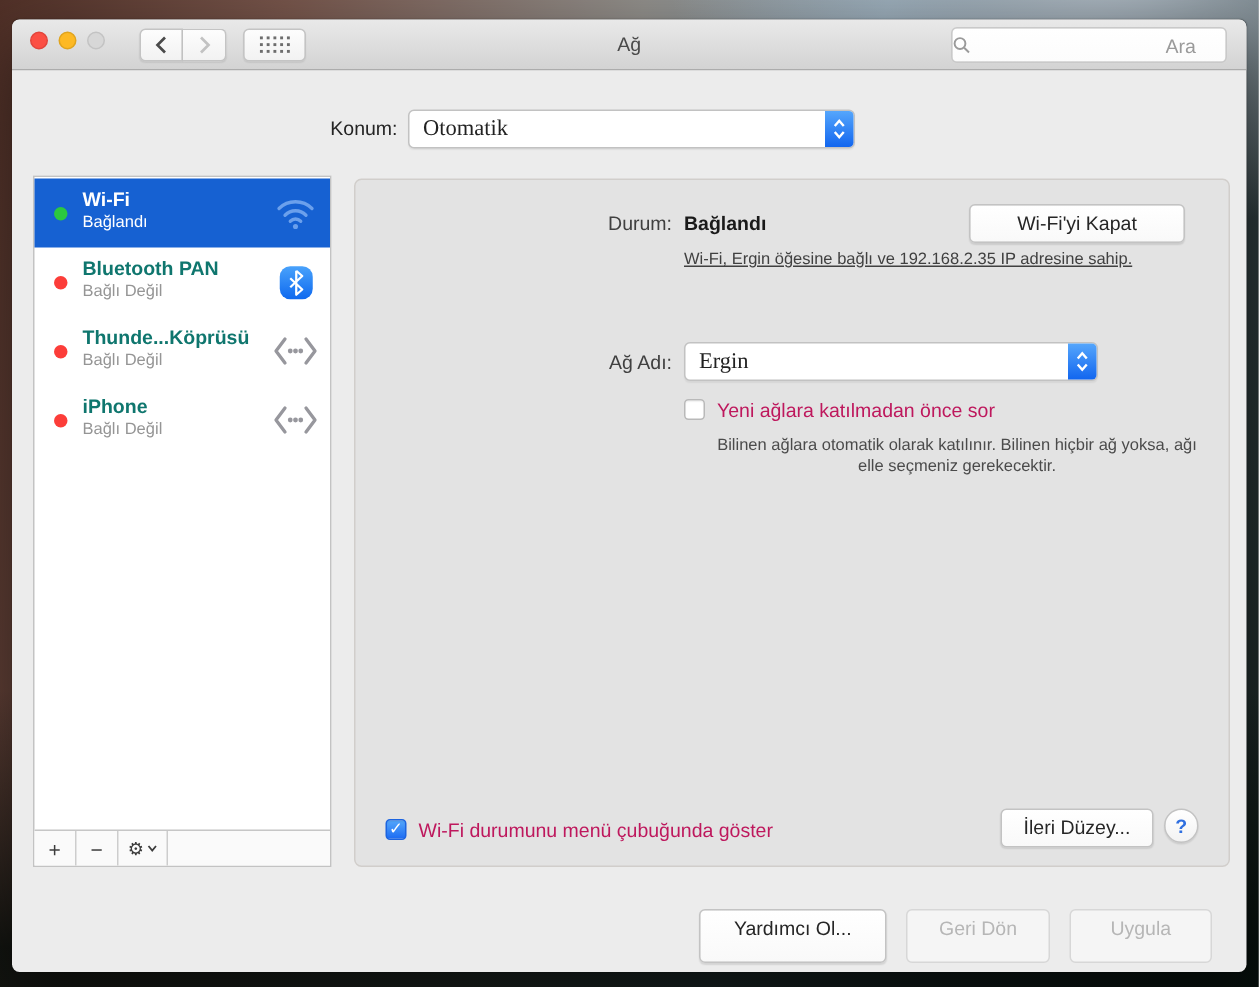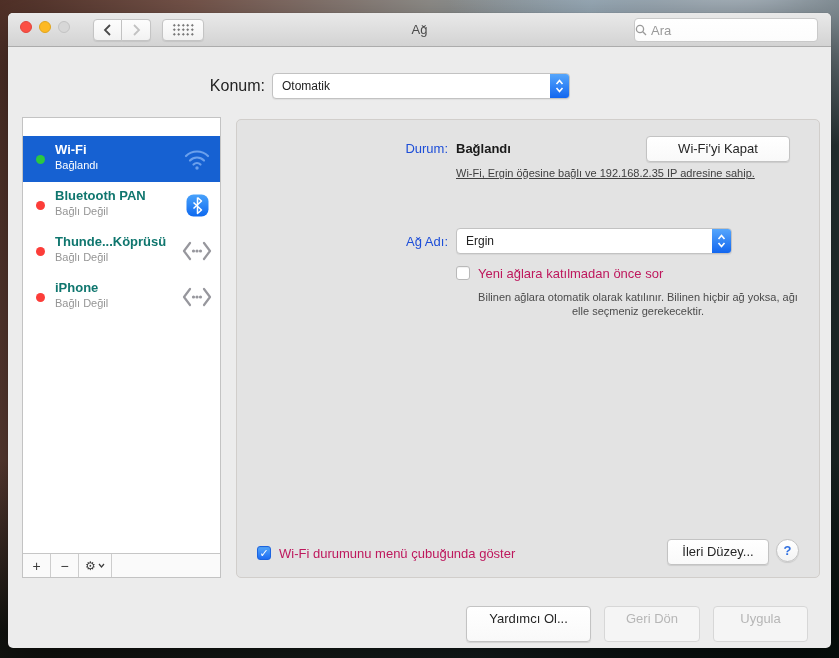--- a/index.html
+++ b/index.html
@@ -43,50 +43,50 @@
   .grid-dots { width:22px; height:14px;
     background-image:radial-gradient(#6d6d6d 34%, transparent 36%);
     background-size:4.5px 4.5px; background-position:0 0; }
   .win-title {
     position:absolute; left:0; right:0; top:0; height:34px; line-height:34px;
     text-align:center; font-size:13px; color:#4a4a4a;
   }
   .searchbox {
     position:absolute; right:13px; top:5px; width:184px; height:24px;
     background:linear-gradient(#fff,#fcfcfc); border:1px solid #c9c9c9; border-radius:4px;
-    display:flex; align-items:center; justify-content:flex-start;
+    display:flex; align-items:center; justify-content:space-between;
   }
   .searchbox svg { flex:0 0 auto; margin-right:4px; }
   .searchbox input {
     width:40px; border:none; outline:none; background:transparent;
     font:13px "Liberation Sans",sans-serif; color:#444;
   }
   .searchbox input::placeholder { color:#9a9a9a; }
   
   .loc-label {
     position:absolute; left:57px; top:60px; width:200px; height:26px; line-height:26px;
-    text-align:right; font-size:16px; color:#242424;
+    text-align:right; font-size:13px; color:#242424;
   }
   .select {
     position:absolute; background:#fff; border:1px solid #c2c2c2; border-radius:4px;
-    font-size:12px; color:#222; box-shadow:0 1px 1px rgba(0,0,0,.06);
+    font-size:15px; color:#222; box-shadow:0 1px 1px rgba(0,0,0,.06);font-family:Liberation Serif, serif;
   }
   .select .sel-text { position:absolute; left:9px; top:0; line-height:24px; }
   .select .stepper {
     position:absolute; right:0; top:0; bottom:0; width:19px;
     background:linear-gradient(#55a6fc,#1266ef); border-radius:0 3px 3px 0;
     display:flex; align-items:center; justify-content:center;
   }
   .loc-select { left:264px; top:60px; width:298px; height:26px; }
   
   .sidebar {
     position:absolute; left:14px; top:104px; width:199px; height:461px;
     background:#fff; border:1px solid #c3c3c3;
   }
-  .svc-list { position:absolute; left:0; right:0; top:0; height:436px; padding-top:18px; }
+  .svc-list { position:absolute; left:0; right:0; top:0; height:436px; padding-top:1px; }
   .svc-row { position:relative; height:46px; }
   .svc-row.selected { background:#1661d2; }
   .svc-dot { position:absolute; left:13px; top:19px; width:9px; height:9px; border-radius:50%; }
   .dot-green { background:#2bc840; }
   .dot-red   { background:#fc3d39; }
   .svc-name   { position:absolute; left:32px; top:6px;  font-size:13px; font-weight:600; color:#0f766e; white-space:nowrap; }
   .svc-status { position:absolute; left:32px; top:23px; font-size:11px; color:#959595; white-space:nowrap; }
   .svc-row.selected .svc-name, .svc-row.selected .svc-status { color:#fff; }
   .svc-icon { position:absolute; right:8px; top:11px; width:30px; height:24px;
     display:flex; align-items:center; justify-content:center; }
@@ -99,21 +99,21 @@
     align-items:center; justify-content:center; font-size:14px; color:#3c3c3c;
   }
   .tool-btn.plus, .tool-btn.minus { width:28px; }
   .tool-btn.gear { width:33px; font-size:12px; }
   .gear-chev { margin-left:2px; }
   
   .mainpanel {
     position:absolute; left:228px; top:106px; width:584px; height:459px;
     background:#e3e3e3; border:1px solid #d1cecb; border-radius:5px;
   }
-  .form-label { position:absolute; font-size:13px; color:#1d4ed8; text-align:right; }
+  .form-label { position:absolute; font-size:13px; color:#404040; text-align:right; }
   .status-value { position:absolute; left:219px; top:21px; font-size:13px; font-weight:700; color:#1a1a1a; }
   .status-desc {
     position:absolute; left:219px; top:46px; width:345px;
     font-size:11px; line-height:15px; color:#404040;text-decoration:underline;
   }
   .btn {
     position:absolute; background:linear-gradient(#ffffff,#f9f9f9);
     border:1px solid #c3c3c3; border-radius:4px; box-shadow:0 1px 1px rgba(0,0,0,.1);
     font-size:13px; color:#262626; text-align:center;
   }

